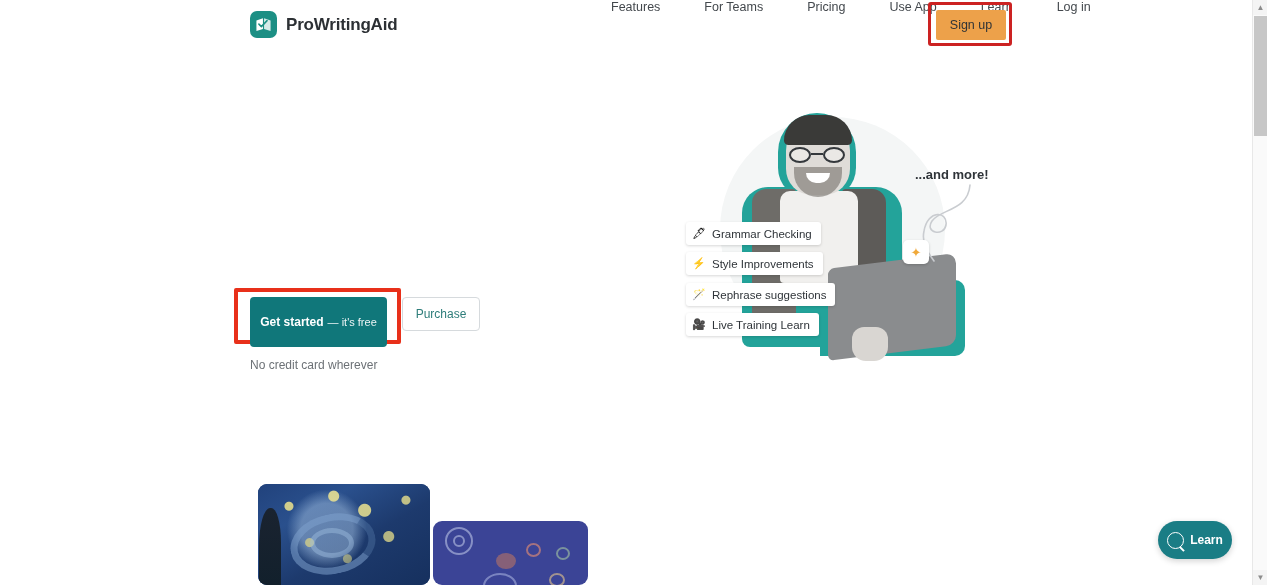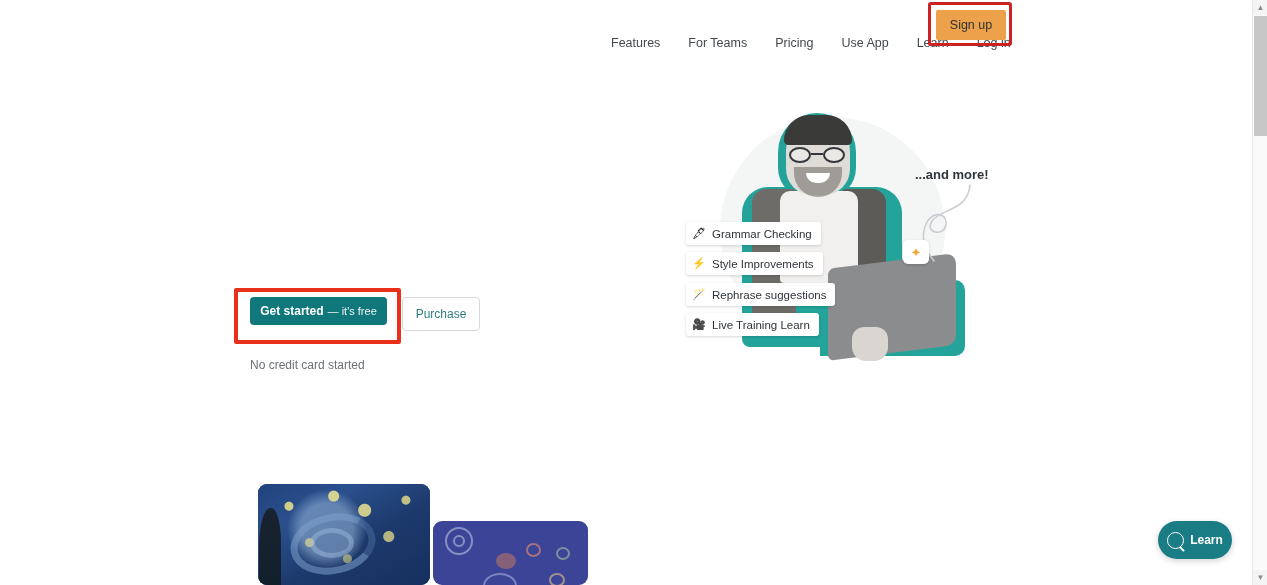--- a/index.html
+++ b/index.html
@@ -77,22 +77,22 @@
     color: #2c3034;
     letter-spacing: -0.2px;
     white-space: nowrap;
   }
 
   .nav {
     position: absolute;
     left: 597px; top: 0;
     height: 50px;
     display: flex;
-    align-items: flex-end;
-    gap: 0;
+    align-items: flex-start;
+    gap: 16px;
   }
   .nav-link {
     font-size: 12.5px;
     color: #43484d;
     padding: 0 14px;
     white-space: nowrap;
     cursor: pointer;
     text-decoration: none;
   }
   .signup-wrap {
@@ -138,21 +138,21 @@
   .cta-box {
     position: absolute;
     left: 234px; top: 288px;
     width: 167px; height: 56px;
     border: 4px solid #e8301a;
     border-radius: 2px;
   }
   .btn-getstarted {
     position: absolute;
     left: 250px; top: 297px;
-    width: 137px; height: 28px;
+    width: 137px; height: 50px;
     background: #10777a;
     border: none;
     border-radius: 4px;
     color: #ffffff;
     font-size: 12px;
     font-family: "Liberation Sans", sans-serif;
     cursor: pointer;
     display: flex;
     align-items: center;
     justify-content: center;
@@ -447,20 +447,30 @@
     font-weight: bold;
   }
 </style>
 </head>
 <body>
 
 <div id="page">
 
   <div class="site-header">
 
+    <div class="brand">
+      <span class="brand-mark">
+        <svg width="17" height="17" viewBox="0 0 24 24" aria-hidden="true">
+          <path d="M2 6.2 L11.2 3.2 L11.2 18.2 L2 21.2 Z" fill="#ffffff"></path>
+          <path d="M12.8 3.2 L22 6.2 L22 21.2 L12.8 18.2 Z" fill="#ffffff" opacity="0.82"></path>
+          <path d="M5.5 11.5 L9 15 L17 6.5" stroke="#1c8f84" stroke-width="2.2" fill="none" stroke-linecap="round" stroke-linejoin="round"></path>
+        </svg>
+      </span>
+      <span class="brand-name">ProWritingAid</span>
+    </div>
 
     <nav class="nav">
       <a class="nav-link">Features</a>
       <a class="nav-link">For Teams</a>
       <a class="nav-link">Pricing</a>
       <a class="nav-link">Use App</a>
       <a class="nav-link">Learn</a>
       <a class="nav-link">Log in</a>
     </nav>
 
@@ -472,21 +482,21 @@
 
   <div class="cta-box"></div>
 
   <button class="btn-getstarted">
     <span class="gs-main">Get started</span>
     <span class="gs-free">— it's free</span>
   </button>
 
   <button class="btn-purchase">Purchase</button>
 
-  <div class="no-card">No credit card started</div>
+  <div class="no-card">No credit card wherever</div>
 
   <div class="illustration">
     <div class="illo-blob"></div>
 
     <div class="teal-shape teal-body"></div>
     <div class="teal-shape teal-head"></div>
     <div class="teal-shape teal-lap"></div>
 
     <div class="person-jacket-l"></div>
     <div class="person-jacket-r"></div>

